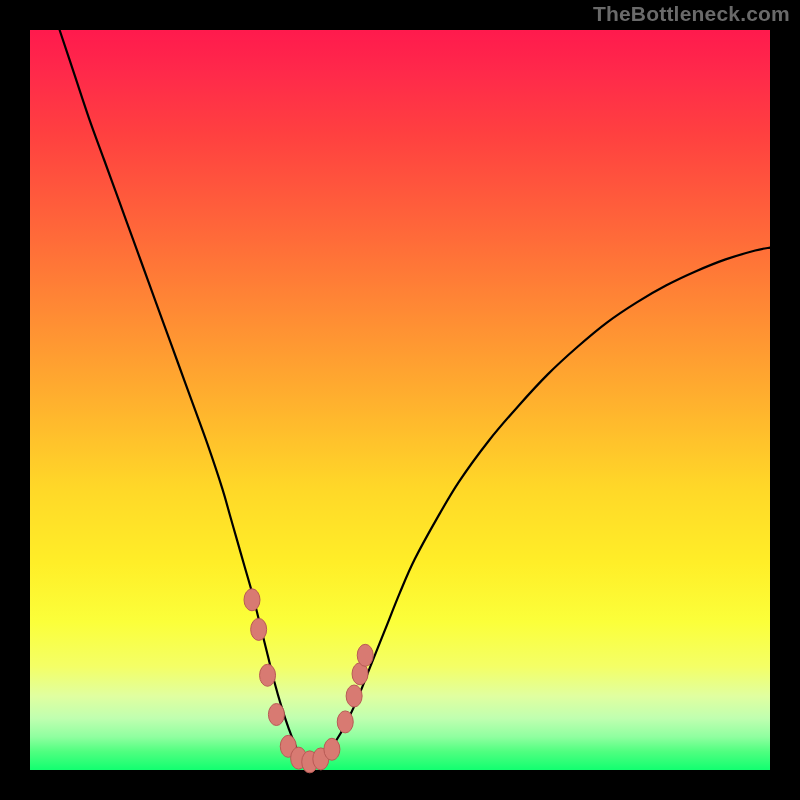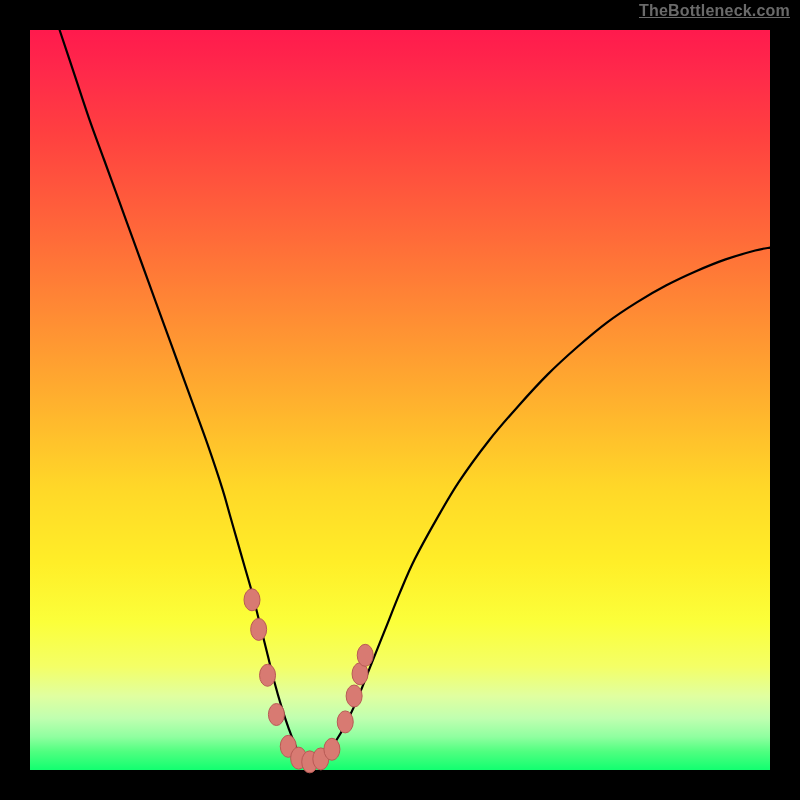--- a/index.html
+++ b/index.html
@@ -42,25 +42,24 @@
       #90ffa0 95.5%,
       #50ff80 97.5%,
       #12ff70 100%
     );
   }
   .watermark {
     position: absolute;
     top: 2px;
     right: 10px;
     color: #6a6a6a;
-    font-size: 16px;
+    font-size: 21px;
     font-weight: 600;
     letter-spacing: 0.2px;
     user-select: none;
-    text-decoration: underline;
   }
   svg.curve {
     position: absolute;
     left: 0;
     top: 0;
     width: 740px;
     height: 740px;
     overflow: visible;
   }
 </style>

